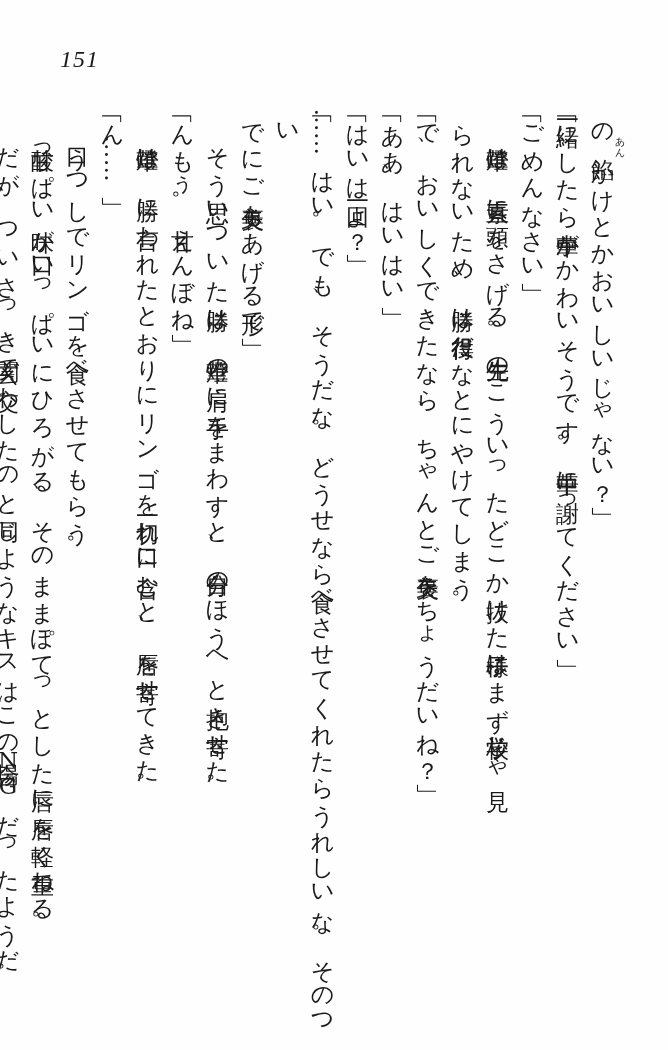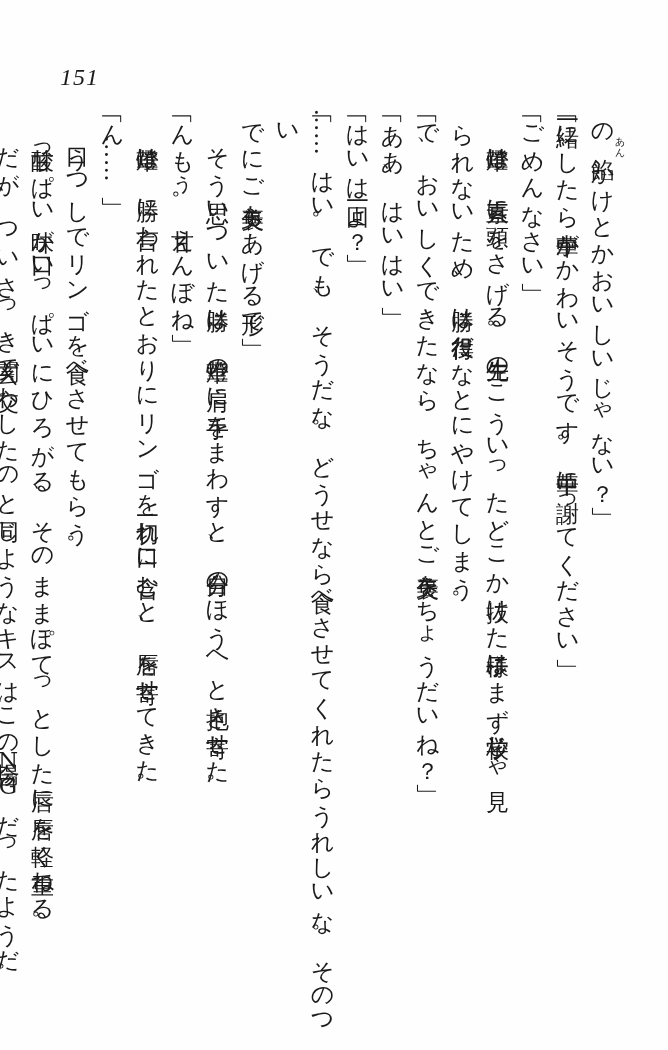--- a/index.html
+++ b/index.html
@@ -14,21 +14,20 @@
     background: #fefefe;
     overflow: hidden;
   }
   .page-number {
     position: absolute;
     left: 60px; top: 46px;
     font-size: 24px;
     font-style: italic;
     font-family: "Liberation Serif", serif;
     letter-spacing: 1px;
-    margin-top: 18px;
   }
   .text-block {
     position: absolute;
     top: 108px; right: 43px;
     width: 595px; height: 940px;
     writing-mode: vertical-rl;
     text-orientation: mixed;
     font-size: 23px;
     line-height: 35px;
     letter-spacing: 0.5px;

